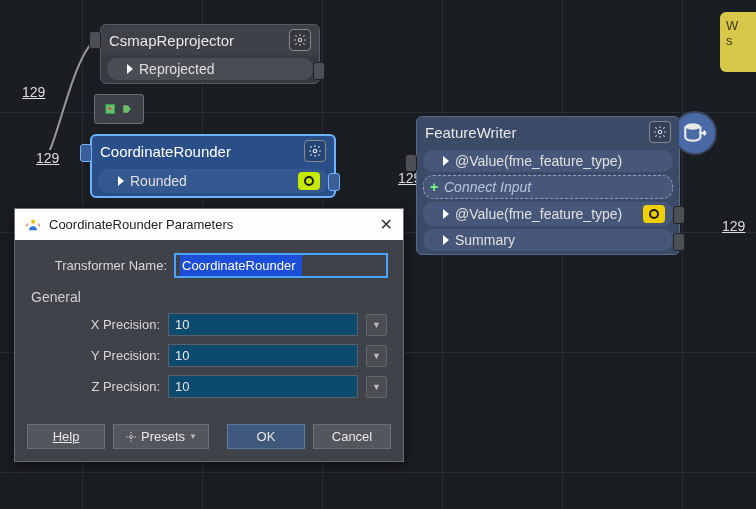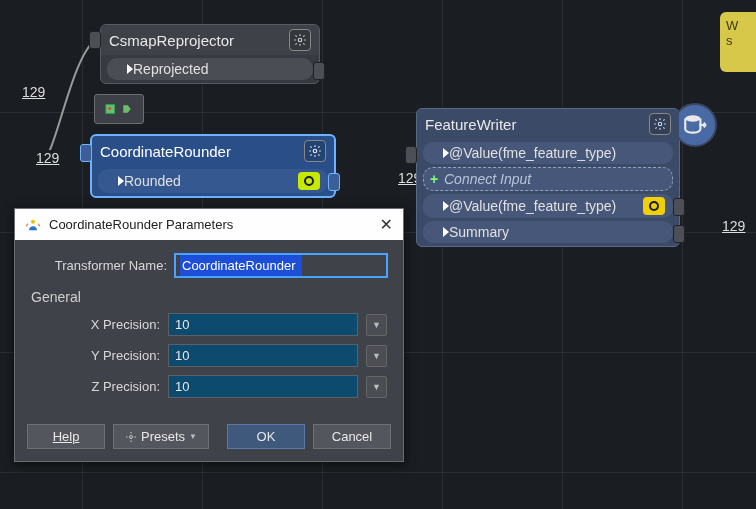--- a/index.html
+++ b/index.html
@@ -39,21 +39,21 @@
   }
   .node-title {
     display:flex; align-items:center; gap:6px;
     padding:4px 8px 4px 8px;
     font-size:15px;
     color:#e8e8e8;
     border-radius:6px 6px 0 0;
     position:relative;
   }
   .port-row {
-    display:flex; align-items:center; 
+    display:flex; align-items:center; gap:6px;
     padding:3px 8px 3px 20px;
     font-size:14px;
     color:#e0e0e0;
     border-radius:10px;
     margin:3px 6px;
     position:relative;
   }
   .port-row .tri {
     width:0;height:0;
     border-left:6px solid #fff;
@@ -92,21 +92,21 @@
 
   
   .coord { left:90px; top:134px; width:246px; background:#2a4f88; border:2px solid #6fb2ff; }
   .coord .node-title { background:#2a4f88; color:#fff; }
   .coord .port-row { background:#34588f; }
   .coord .output-badge { background:#c7e800; }
   .coord .out-stub { background:#3b5f96; border-color:#6fb2ff; }
   .coord .node-title .in-stub { background:#3b5f96; border-color:#6fb2ff; }
 
   
-  .fw { left:416px; top:108px; width:264px; background:#3b4a66; border:1px solid #5a698a; }
+  .fw { left:416px; top:116px; width:264px; background:#3b4a66; border:1px solid #5a698a; }
   .fw .node-title { background:#3b4a66; font-weight:500; }
   .fw .port-row { background:#465779; }
   .fw .connect-row {
     background:#465779;
     border:1px dashed #8fa0c0;
     font-style:italic;
     color:#b8c4d8;
   }
   .fw .connect-row .plus {
     color:#7cff7c; font-weight:bold; font-style:normal;

